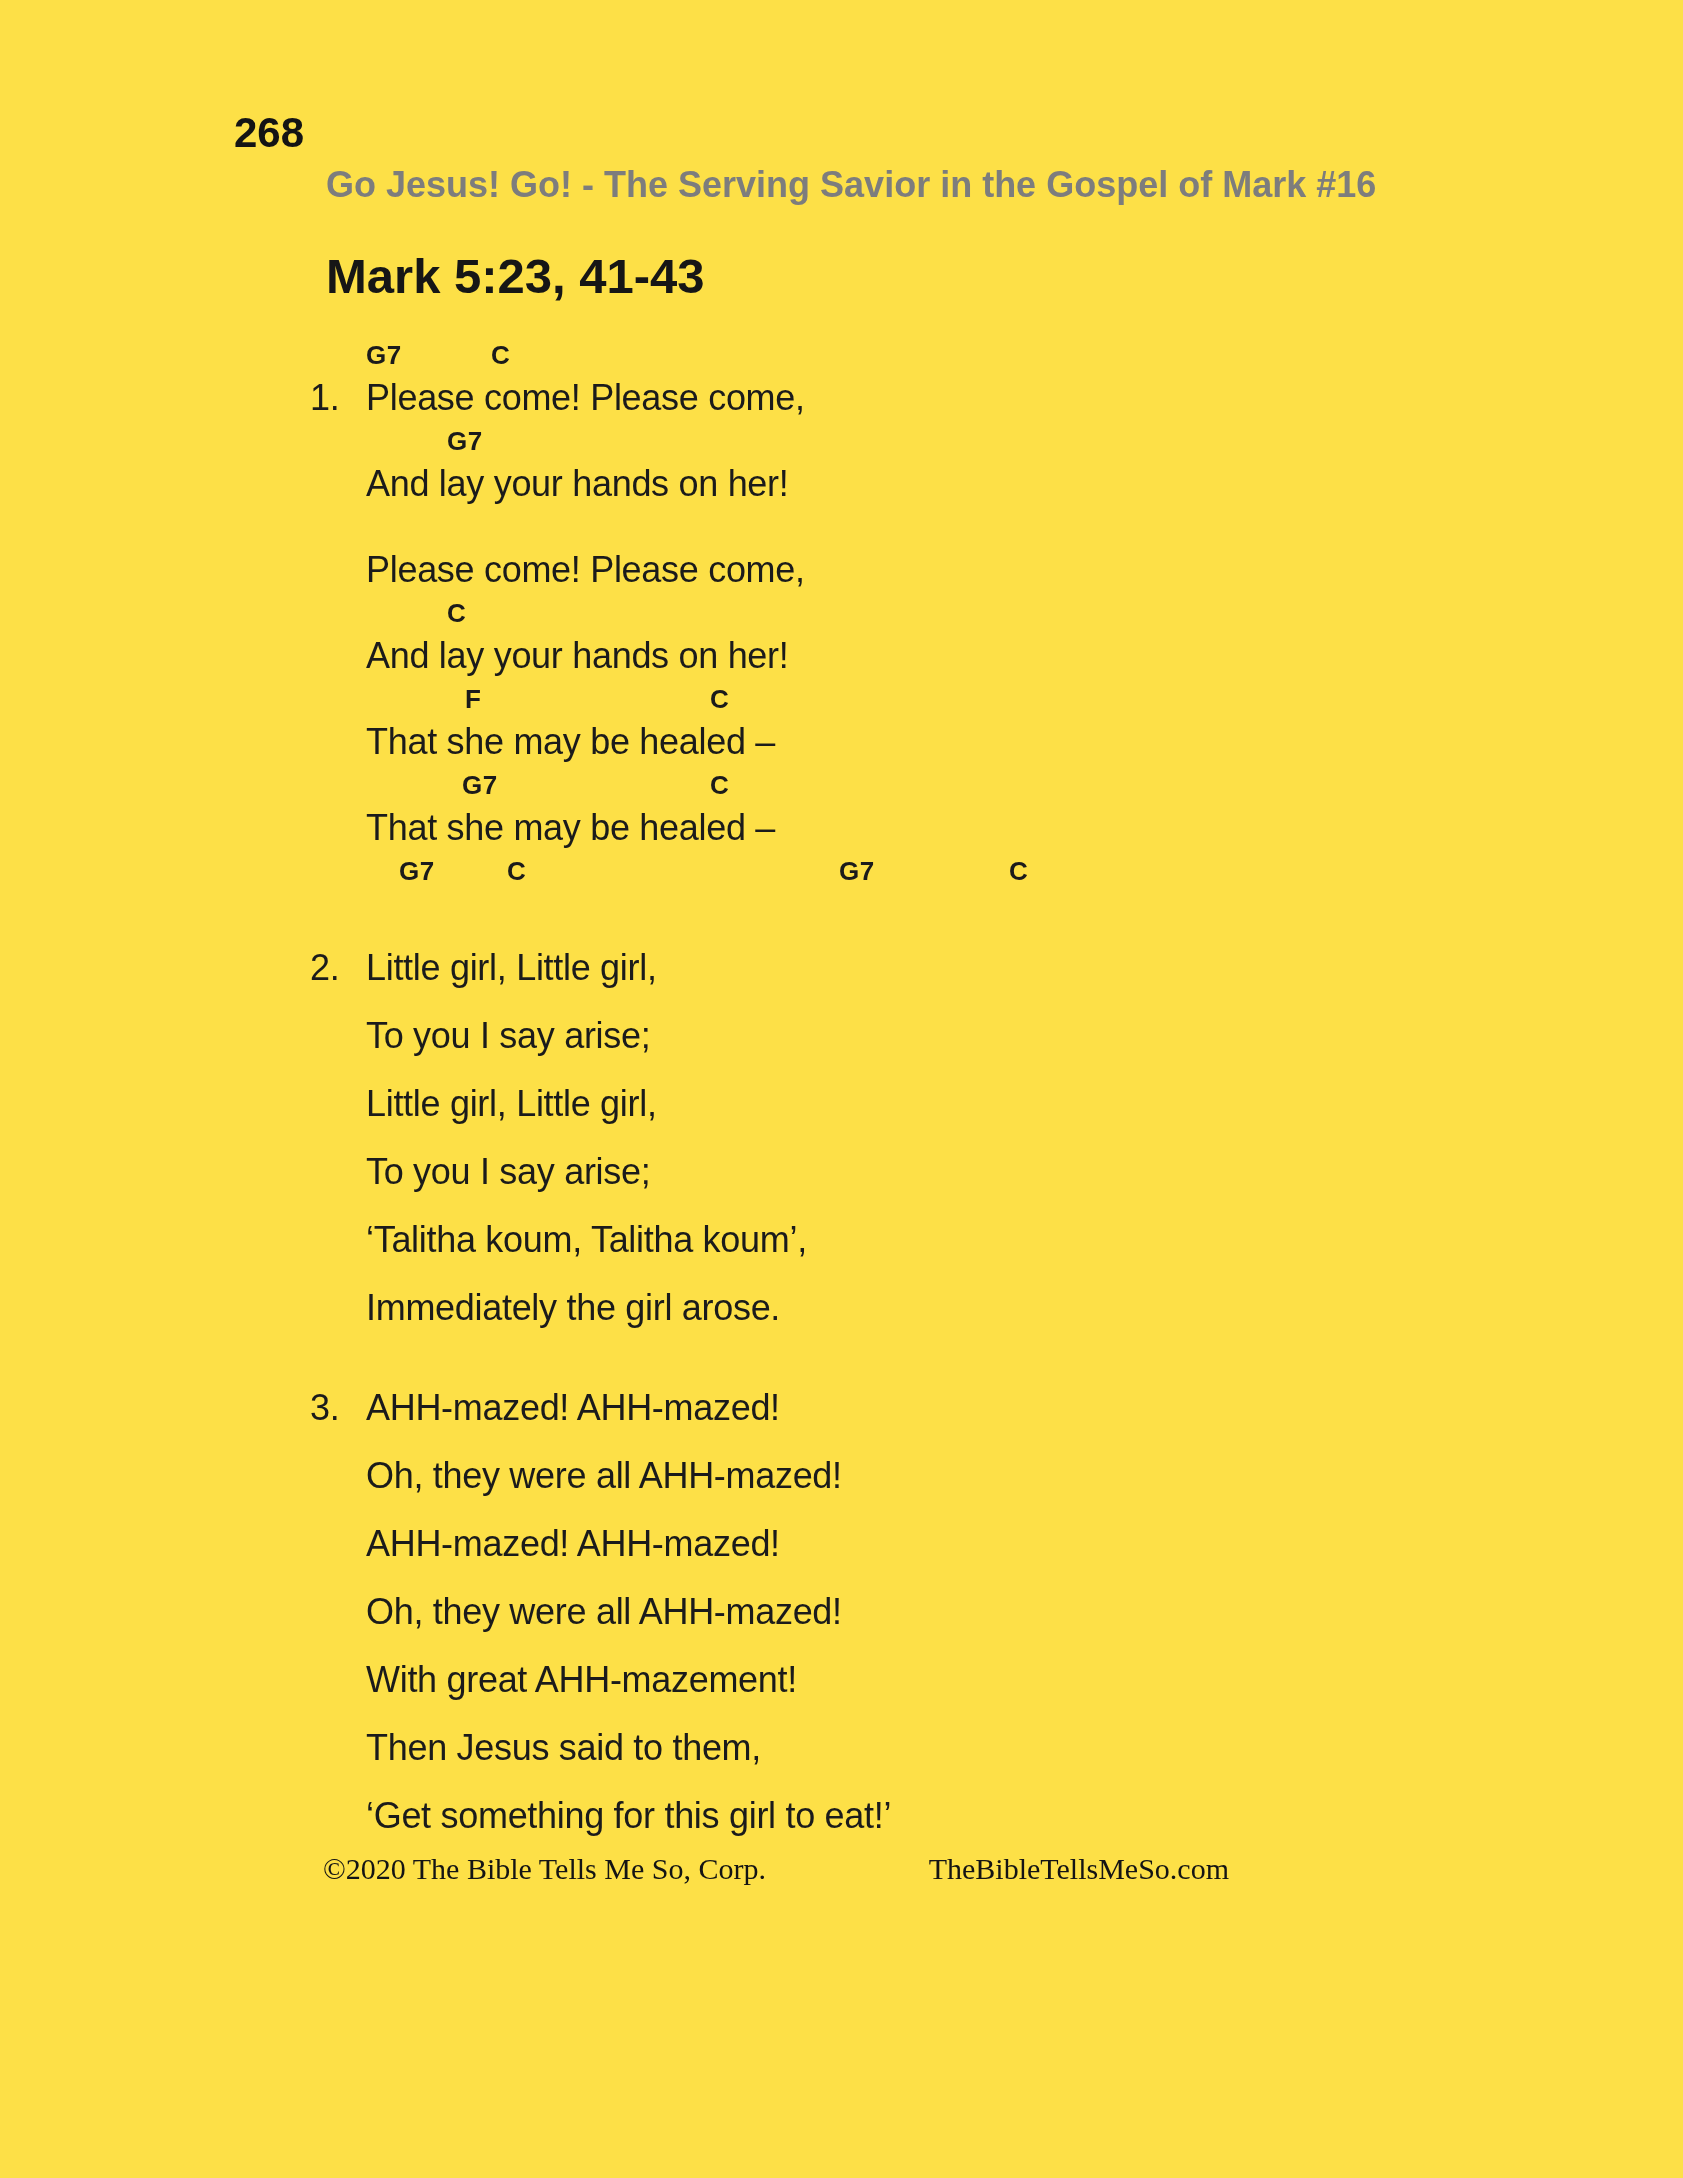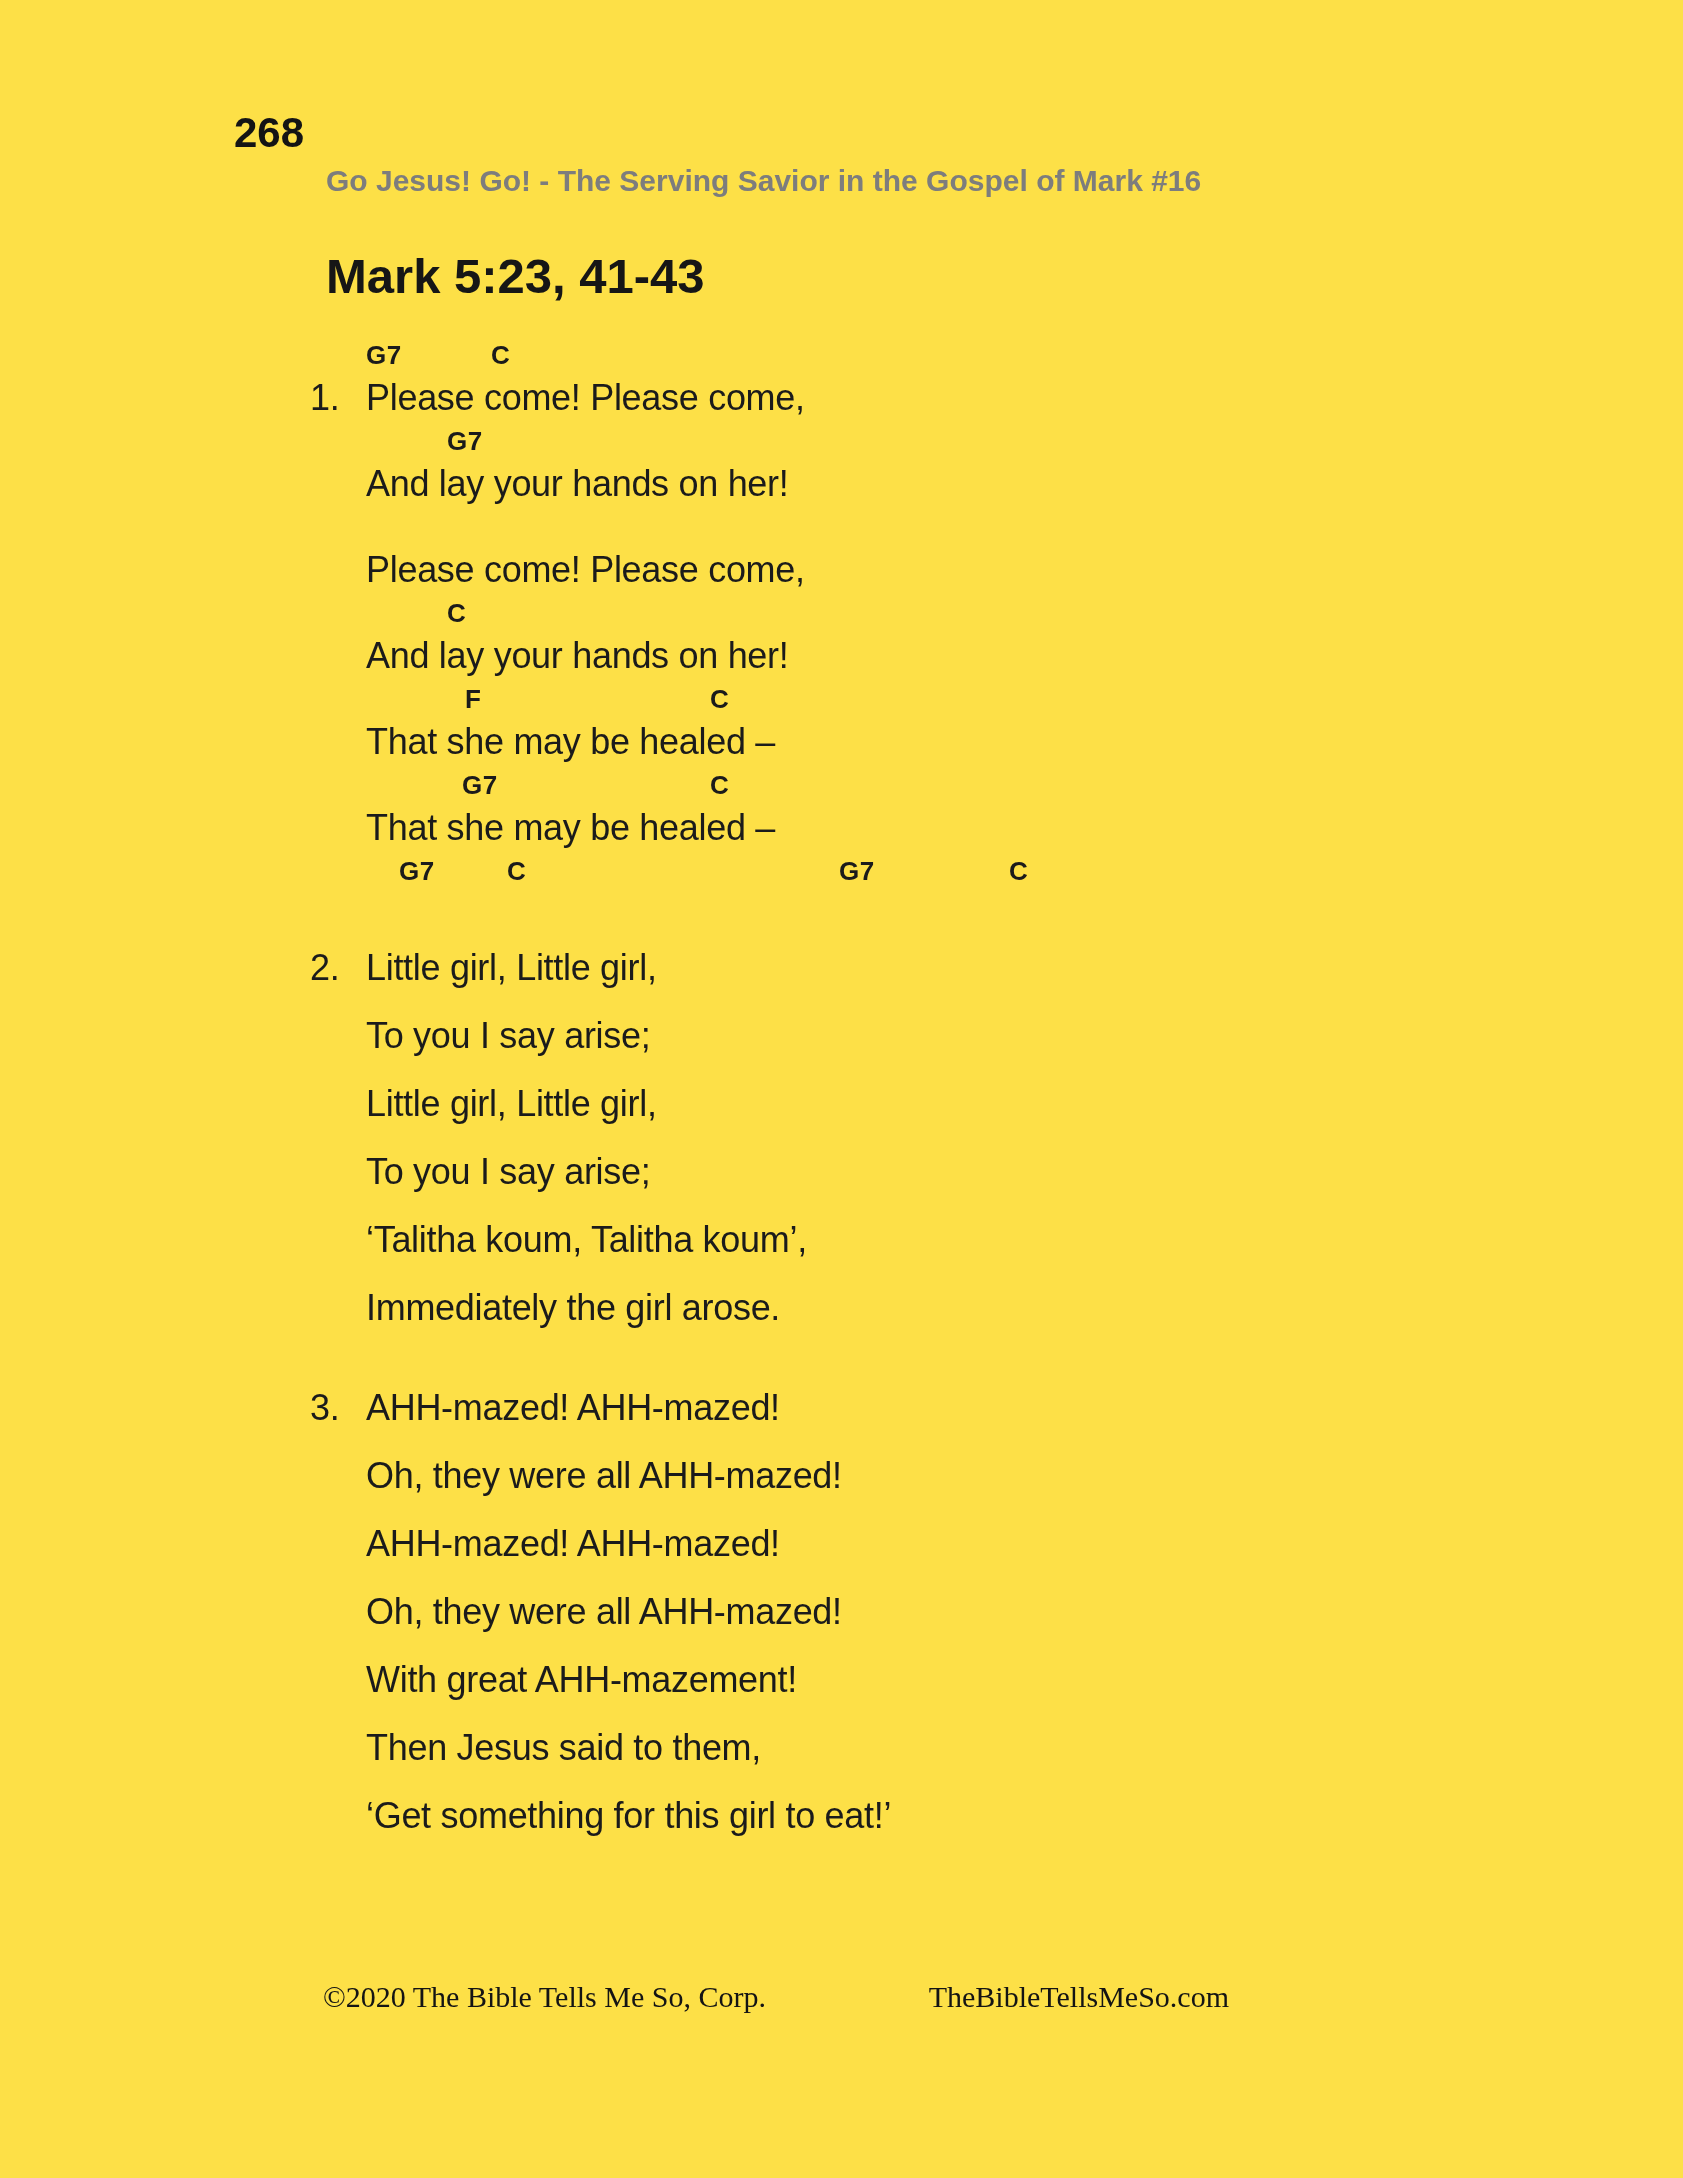--- a/index.html
+++ b/index.html
@@ -18,21 +18,21 @@
     left: 234px;
     top: 109px;
     font-size: 42px;
     font-weight: bold;
     color: #141414;
   }
   .subtitle {
     position: absolute;
     left: 326px;
     top: 164px;
-    font-size: 30px;
+    font-size: 36px;
     font-weight: bold;
     color: #7d7d7d;
   }
   .title {
     position: absolute;
     left: 326px;
     top: 248px;
     font-size: 49px;
     font-weight: bold;
     color: #161616;
@@ -66,21 +66,21 @@
     position: absolute;
     left: -56px;
     top: 0;
   }
   .verse2 { margin-top: 54px; }
   .verse3 { margin-top: 50px; }
   .verse2 .lyric, .verse3 .lyric { margin-bottom: 18px; }
   .footer {
     position: absolute;
     left: 0;
-    top: 1980px;
+    top: 1852px;
     width: 1496px;
     height: 44px;
     font-family: "Liberation Serif", serif;
     font-size: 30px;
     color: #141414;
   }
   .footer .copyright {
     position: absolute;
     left: 323px;
     top: 0;

